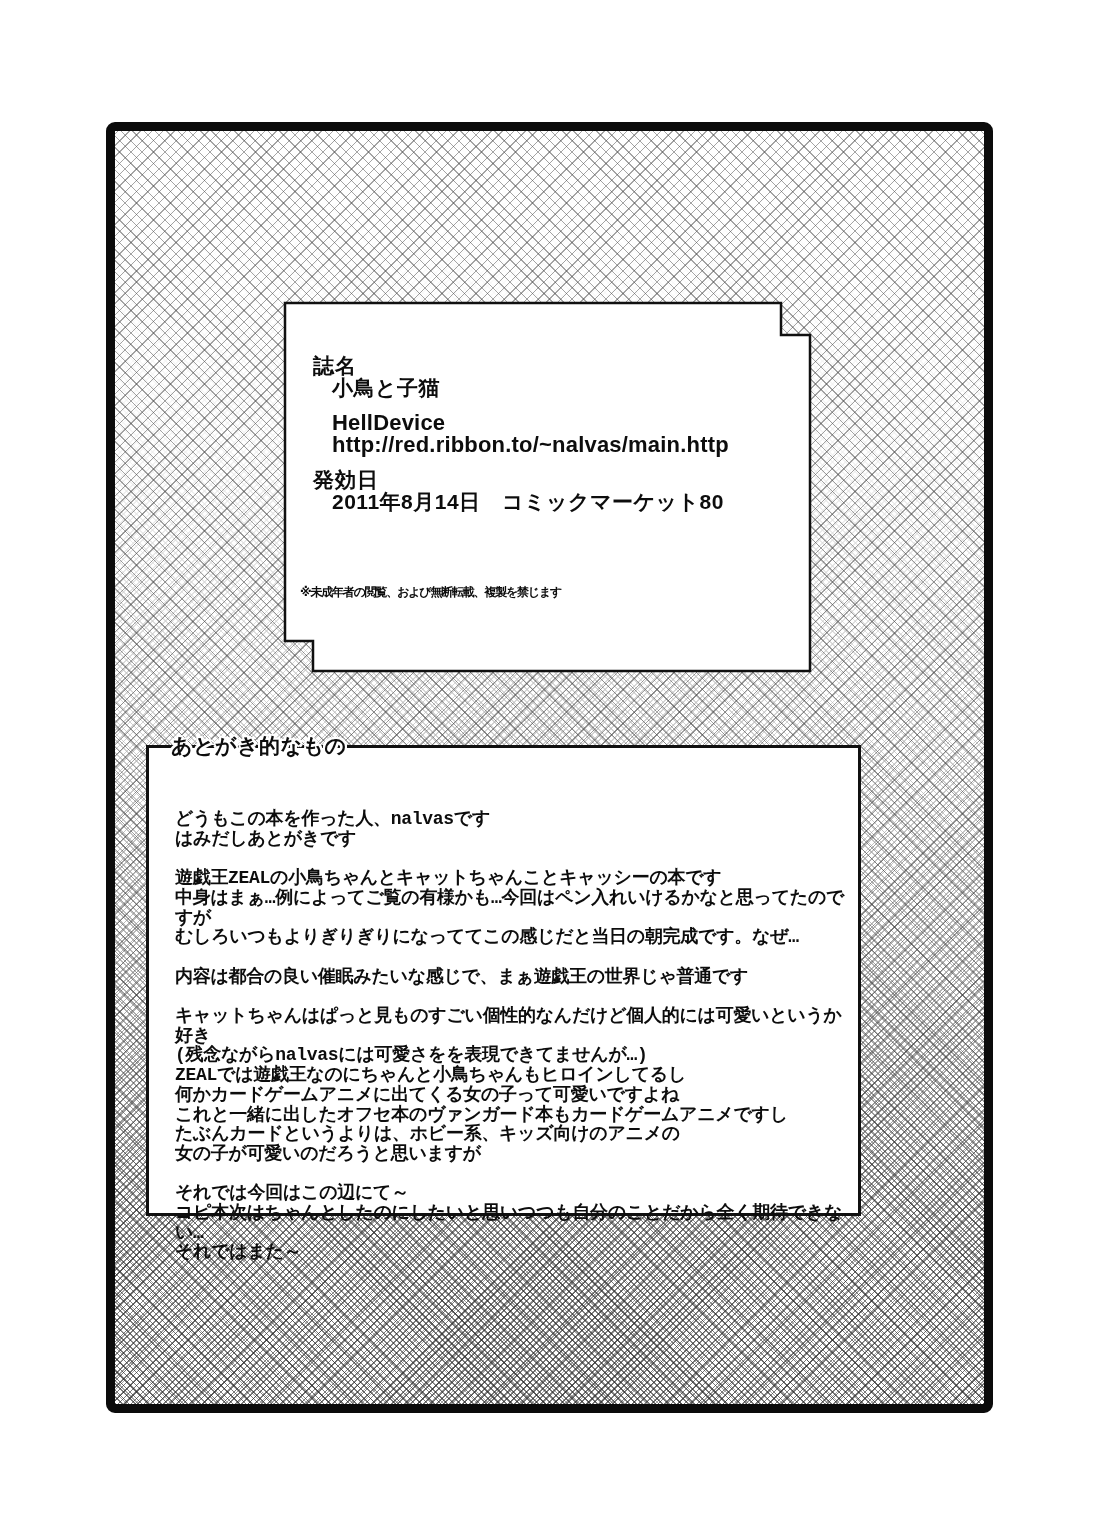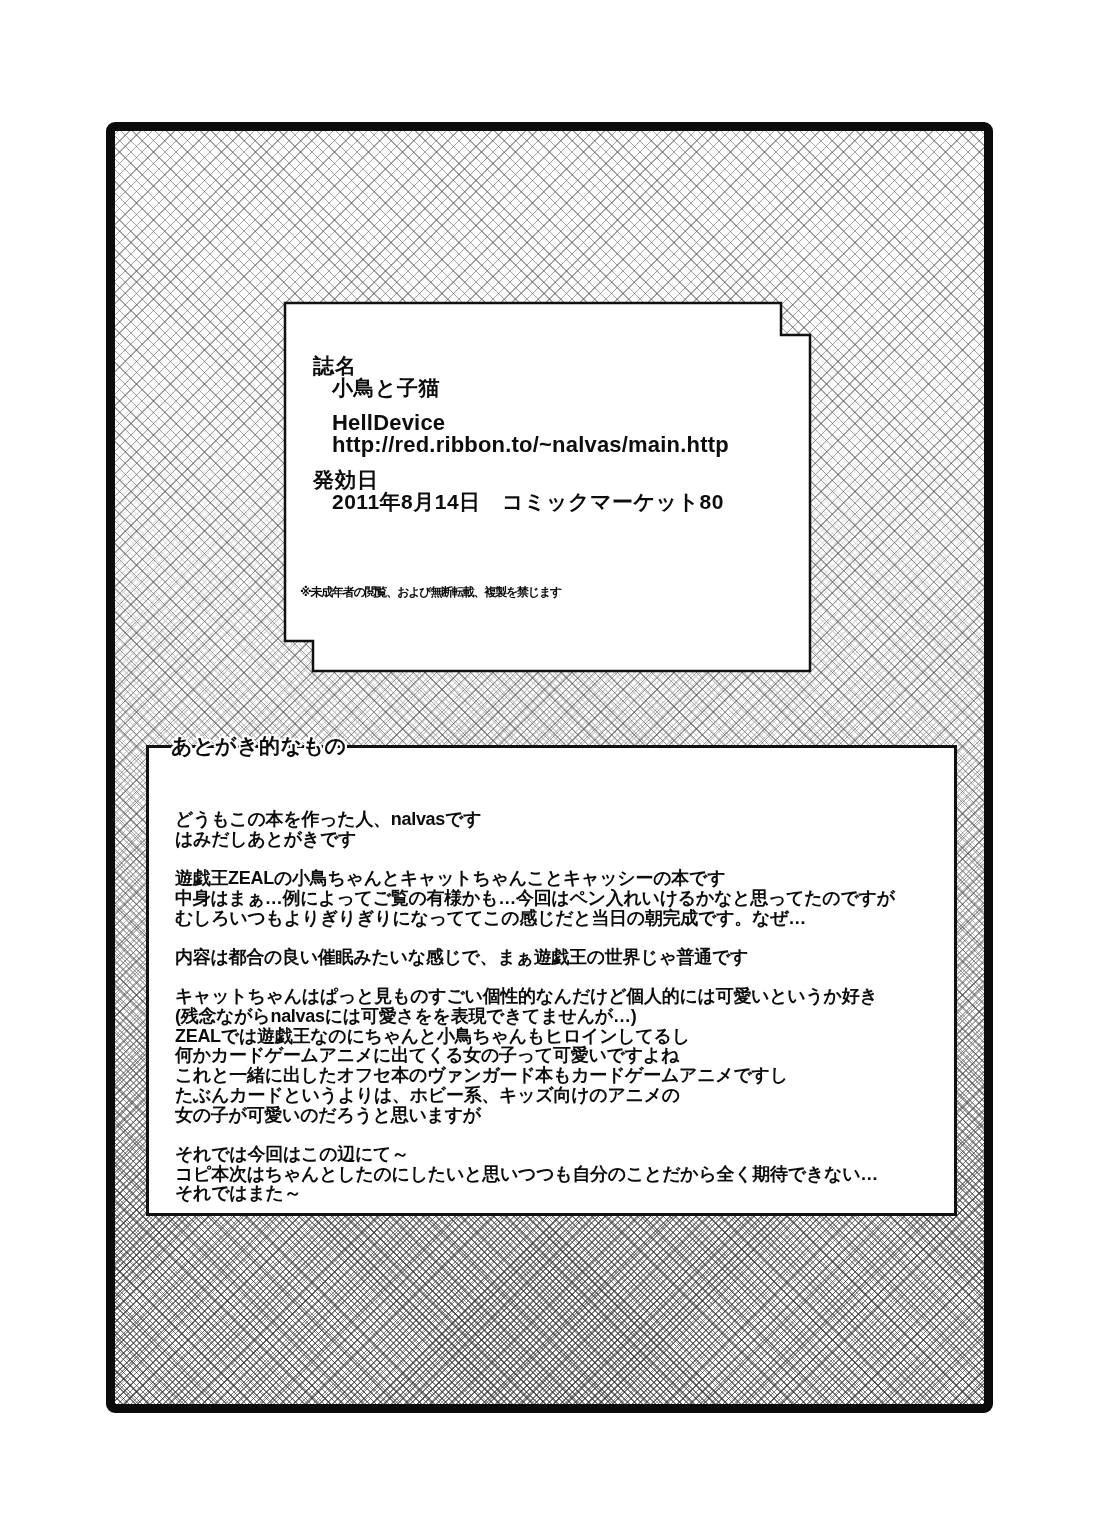--- a/index.html
+++ b/index.html
@@ -52,38 +52,39 @@
   .fld-value{font-size:21px;line-height:22px;margin-left:19px;letter-spacing:.5px;}
   .fld-value.latin{font-size:22px;letter-spacing:.2px;}
   .colophon-notice{
     position:absolute;left:15px;top:270px;
     font-size:12px;line-height:22px;letter-spacing:-1.2px;
     white-space:nowrap;font-weight:800;margin-top:8px;
   }
   
   .afterword{
     position:absolute;left:31px;top:614px;
-    width:811px;height:471px;
+    width:715px;height:471px;
     box-sizing:border-box;
     border:3px solid #101010;
     background:#ffffff;
   }
   .afterword-title{
     position:absolute;left:22px;top:-13px;
     font-size:21px;line-height:22px;font-weight:800;letter-spacing:.5px;
     white-space:nowrap;
     text-shadow:
       -2px -2px 0 #fff, 2px -2px 0 #fff, -2px 2px 0 #fff, 2px 2px 0 #fff,
       -2px 0 0 #fff, 2px 0 0 #fff, 0 -2px 0 #fff, 0 2px 0 #fff;
   }
   .afterword-body{
     position:absolute;left:26px;top:62px;right:10px;
     font-size:18px;line-height:19.7px;font-weight:800;
     letter-spacing:-.3px;
     white-space:pre-line;
+    font-family:Liberation Mono, monospace;
   }
 </style>
 </head>
 <body>
 
 <div class="page">
   <div class="frame">
     <div class="frame-inner">
 
       <div class="tone tone-base"></div>

